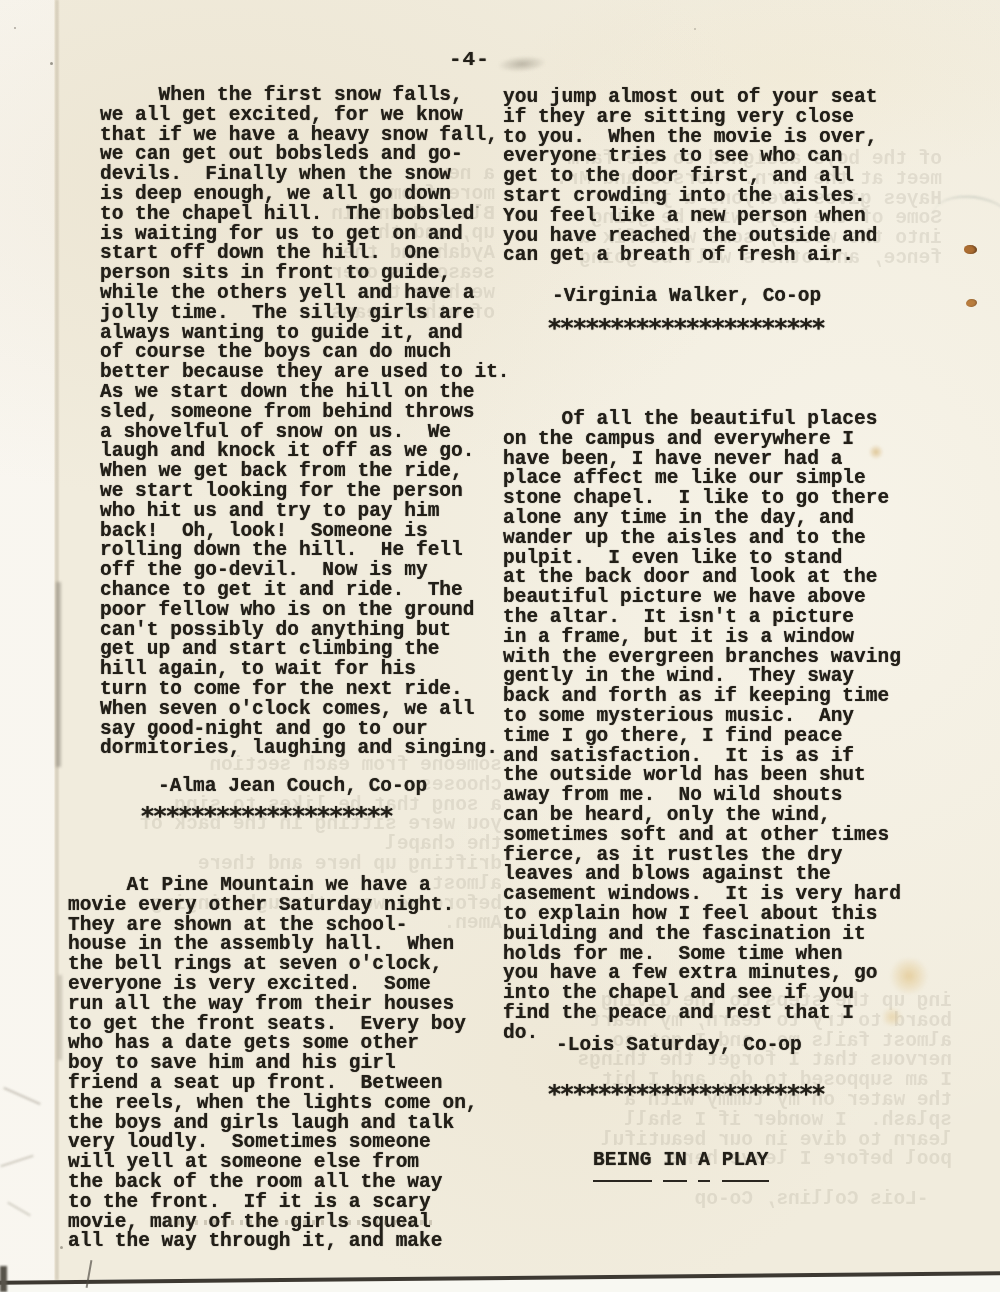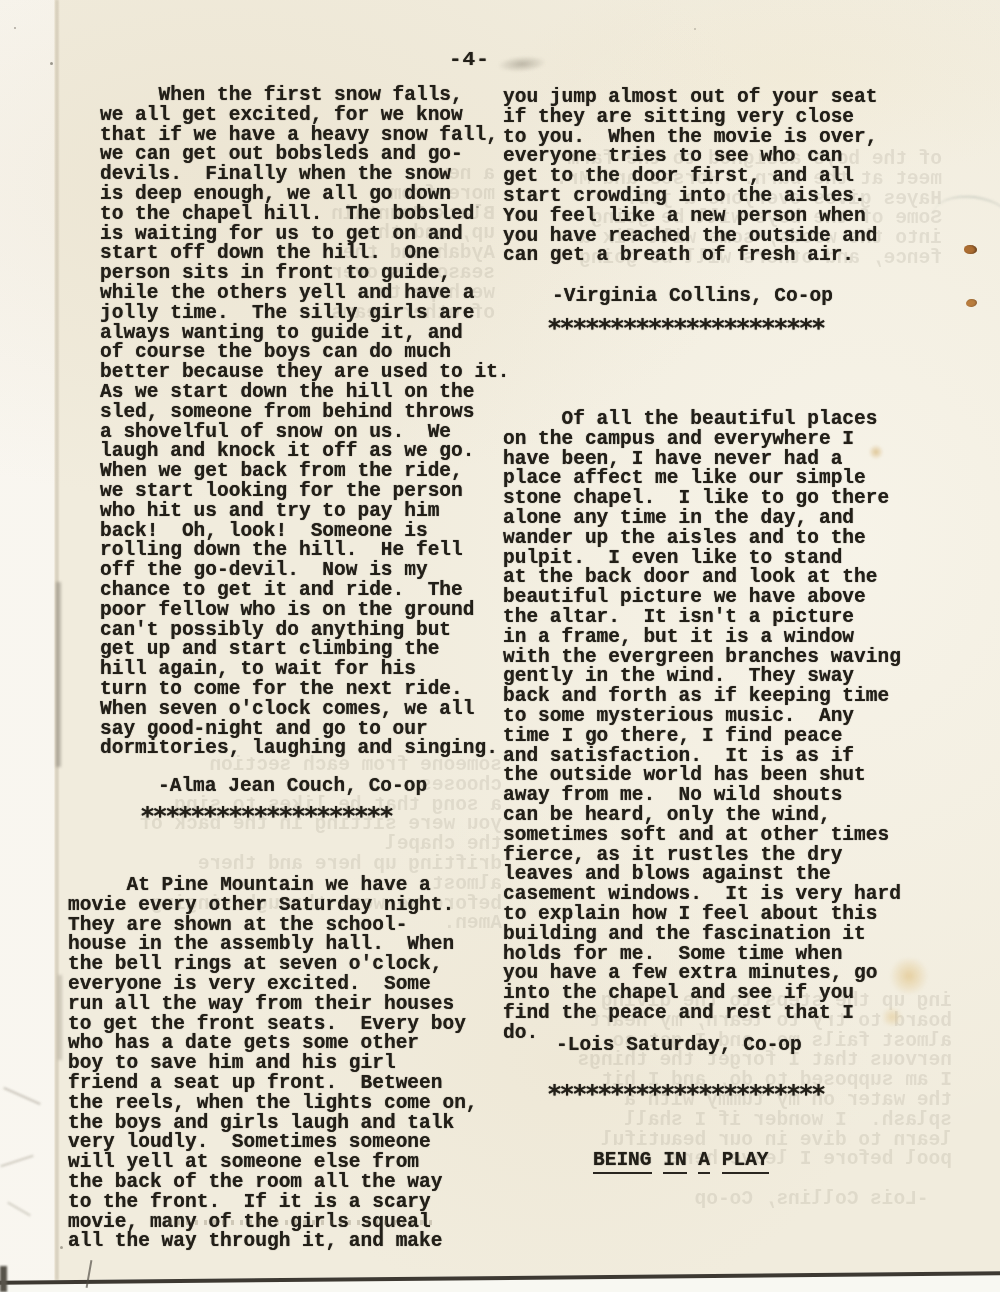--- a/index.html
+++ b/index.html
@@ -19,21 +19,21 @@
     font-size:19.5px;line-height:19.8px;font-weight:bold;color:#221f18;
     white-space:pre-wrap;text-shadow:0 0 0.9px rgba(30,27,22,0.85);}
   .divider{position:absolute;font-family:"DejaVu Sans",sans-serif;font-weight:bold;
     font-size:25px;line-height:20px;color:#221f18;letter-spacing:-0.5px;
     text-shadow:0 0 1px rgba(30,27,22,0.8);}
   .pagenum{font-size:21px;letter-spacing:1px;}
 
   
   .heading{position:absolute;font-family:"Liberation Mono","DejaVu Sans Mono",monospace;
     font-size:19.5px;font-weight:bold;color:#221f18;text-shadow:0 0 1px rgba(30,27,22,0.85);}
-  .heading .hw{border-bottom:2.5px solid #2a2620;padding-bottom:1px;margin-top:41px;}
+  .heading .hw{border-bottom:2.5px solid #2a2620;padding-bottom:9px;margin-top:41px;}
 
   
   .ghost{position:absolute;transform:scaleX(-1);opacity:0.15;color:#7d7666;
     font-family:"Liberation Mono","DejaVu Sans Mono",monospace;font-size:19.5px;
     line-height:19.8px;font-weight:bold;white-space:pre-wrap;filter:blur(0.7px);
     pointer-events:none;}
 
   
   .bottom-edge{position:absolute;left:-12px;right:-12px;top:1276px;height:60px;
     background:#f8f8f2;border-top:4px solid #3d3932;transform:rotate(-0.55deg);}
@@ -203,21 +203,21 @@
 
   <div class="typed" id="rp1">you jump almost out of your seat
 if they are sitting very close
 to you.  When the movie is over,
 everyone tries to see who can
 get to the door first, and all
 start crowding into the aisles.
 You feel like a new person when
 you have reached the outside and
 can get a breath of fresh air.</div>
-  <div class="typed" id="rsig1">-Virginia Collins, Co-op</div>
+  <div class="typed" id="rsig1">-Virginia Walker, Co-op</div>
   <div class="divider" id="rdiv1">**********************</div>
   <div class="typed" id="rp2">     Of all the beautiful places
 on the campus and everywhere I
 have been, I have never had a
 place affect me like our simple
 stone chapel.  I like to go there
 alone any time in the day, and
 wander up the aisles and to the
 pulpit.  I even like to stand
 at the back door and look at the

